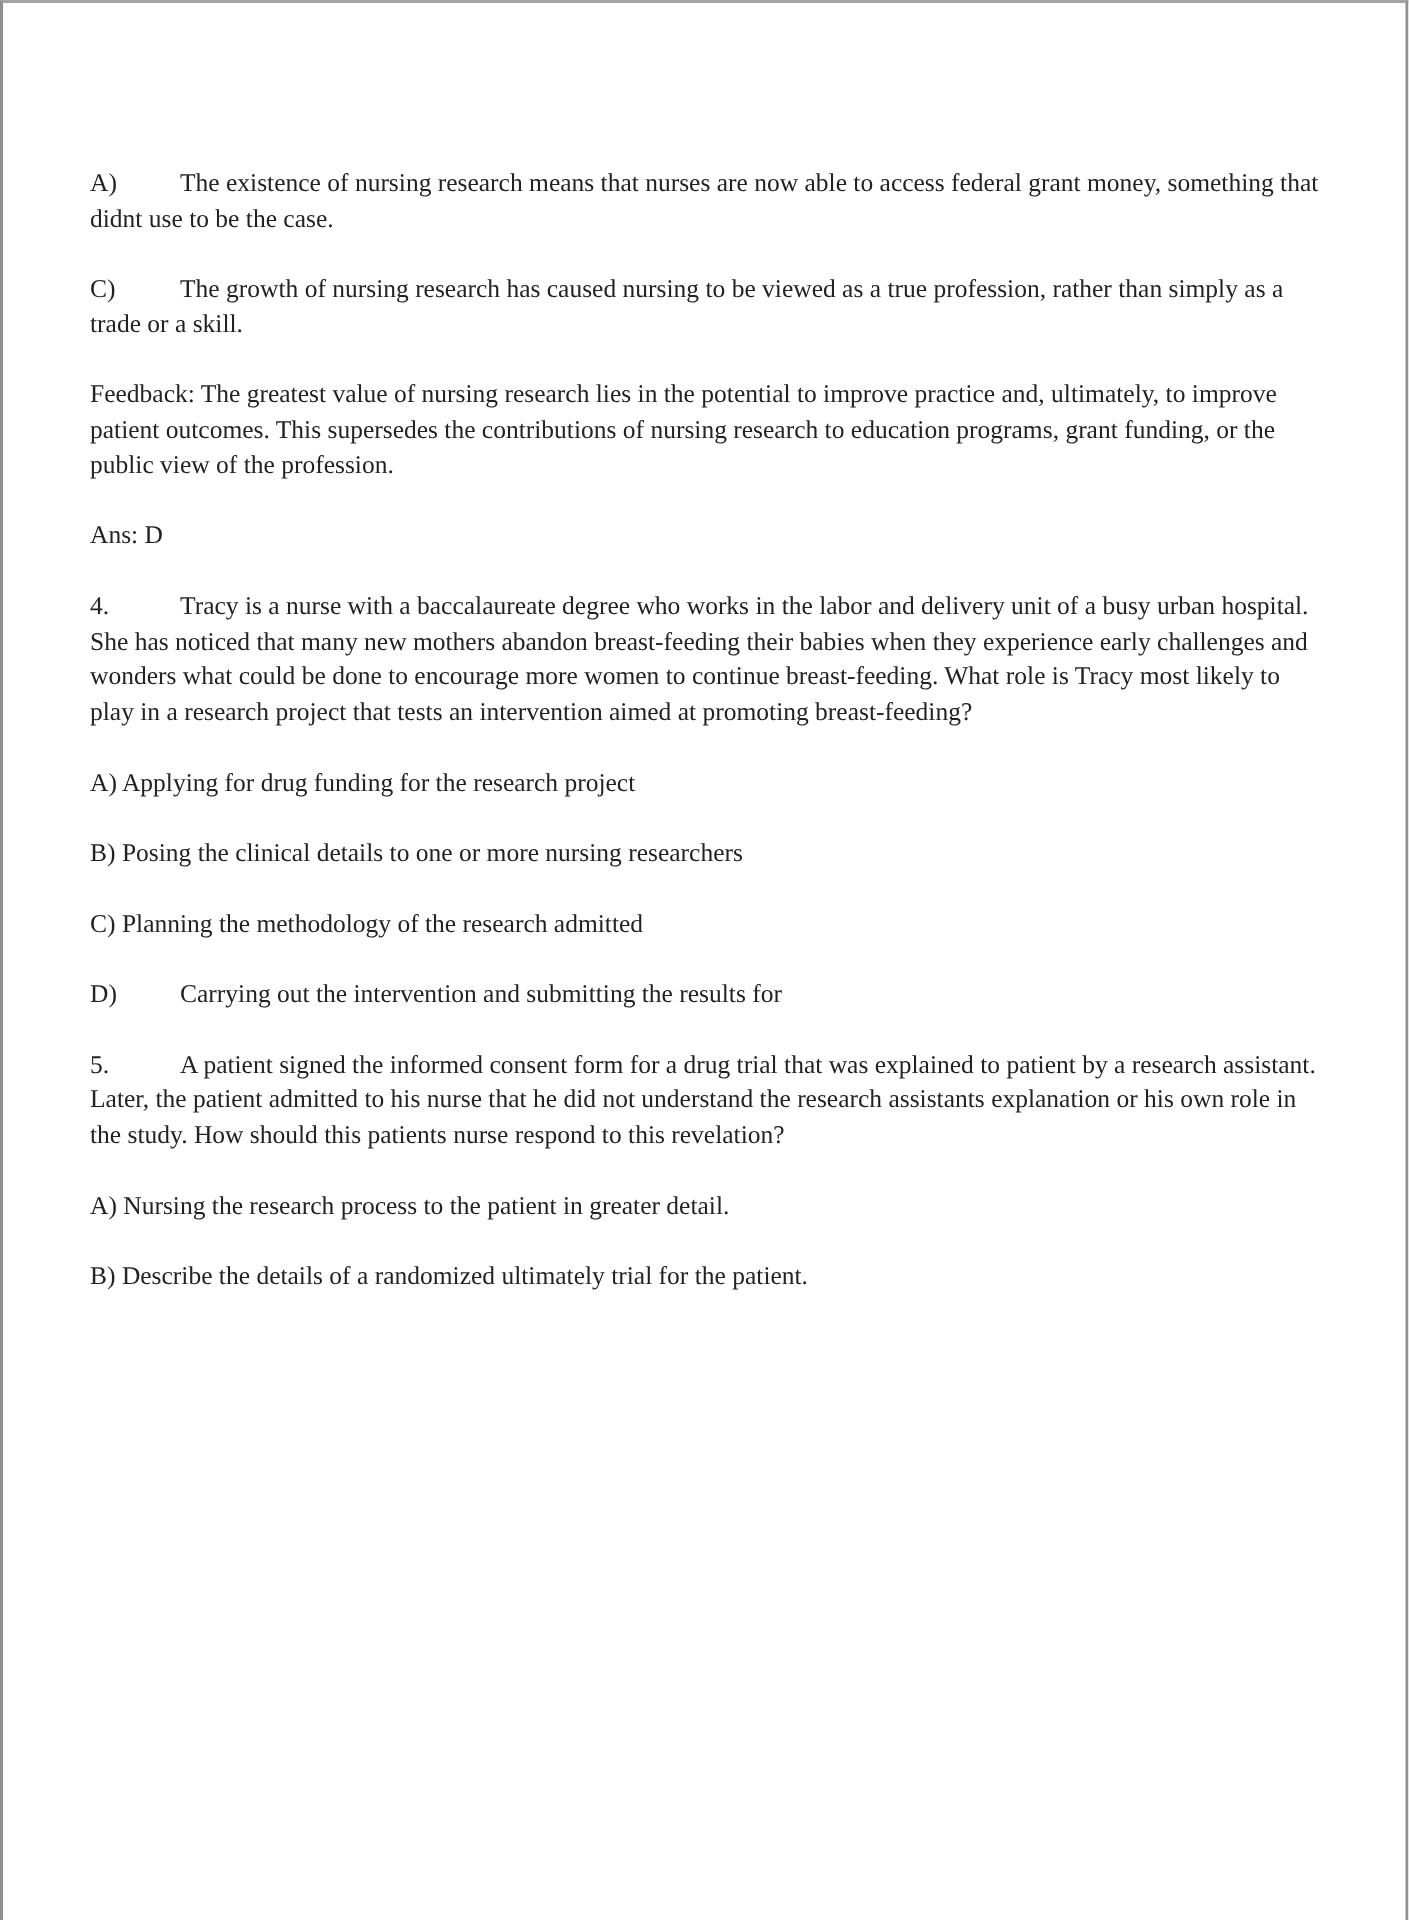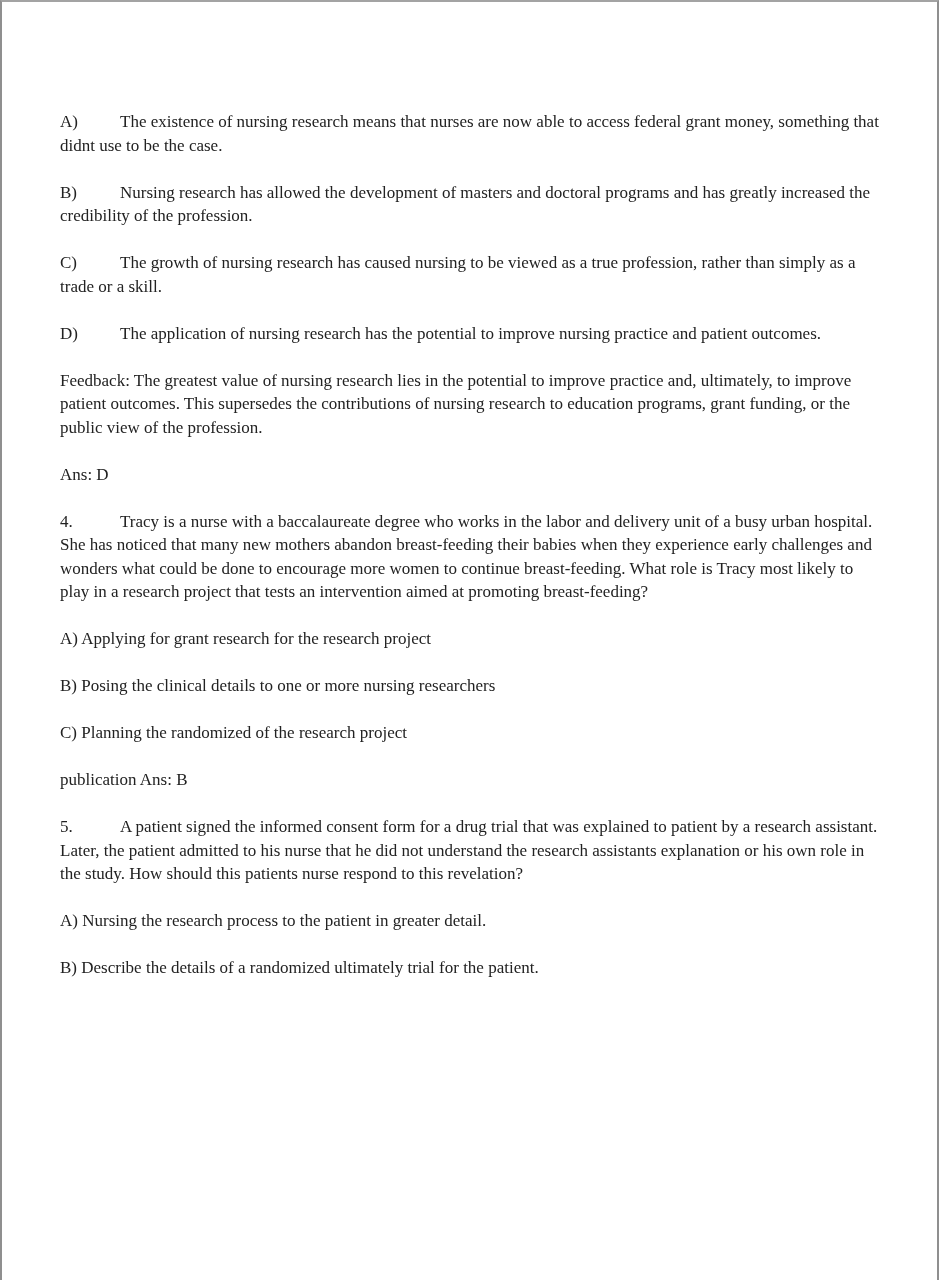--- a/index.html
+++ b/index.html
@@ -37,40 +37,38 @@
     display: none;
   }
 </style>
 </head>
 <body>
 
 <div class="page">
 
   <p class="para"><span class="para-label">A)</span><span>The existence of nursing research means that nurses are now able to access federal grant money, something that didnt use to be the case.</span></p>
 
-  <p class="para"><span class="para-label">B)</span><span>Nursing research has allowed the development of masters and doctoral programs and has greatly increased the credibility of the profession.</span></p>
 
   <p class="para"><span class="para-label">C)</span><span>The growth of nursing research has caused nursing to be viewed as a true profession, rather than simply as a trade or a skill.</span></p>
 
-  <p class="para"><span class="para-label">D)</span><span>The application of nursing research has the potential to improve nursing practice and patient outcomes.</span></p>
 
   <p class="para"><span>Feedback: The greatest value of nursing research lies in the potential to improve practice and, ultimately, to improve patient outcomes. This supersedes the contributions of nursing research to education programs, grant funding, or the public view of the profession.</span></p>
 
   <p class="para"><span>Ans: D</span></p>
 
   <p class="para"><span class="para-label">4.</span><span>Tracy is a nurse with a baccalaureate degree who works in the labor and delivery unit of a busy urban hospital. She has noticed that many new mothers abandon breast-feeding their babies when they experience early challenges and wonders what could be done to encourage more women to continue breast-feeding. What role is Tracy most likely to play in a research project that tests an intervention aimed at promoting breast-feeding?</span></p>
 
-  <p class="para"><span>A) Applying for grant research for the research project</span></p>
+  <p class="para"><span>A) Applying for drug funding for the research project</span></p>
 
   <p class="para"><span>B) Posing the clinical details to one or more nursing researchers</span></p>
 
-  <p class="para"><span>C) Planning the randomized of the research project</span></p>
+  <p class="para"><span>C) Planning the methodology of the research admitted</span></p>
 
+  <p class="para"><span class="para-label">D)</span><span>Carrying out the intervention and submitting the results for</span></p>
 
-  <p class="para"><span>publication Ans: B</span></p>
 
 
   <p class="para"><span class="para-label">5.</span><span>A patient signed the informed consent form for a drug trial that was explained to patient by a research assistant. Later, the patient admitted to his nurse that he did not understand the research assistants explanation or his own role in the study. How should this patients nurse respond to this revelation?</span></p>
 
   <p class="para"><span>A) Nursing the research process to the patient in greater detail.</span></p>
 
   <p class="para"><span>B) Describe the details of a randomized ultimately trial for the patient.</span></p>
 
 </div>
 

